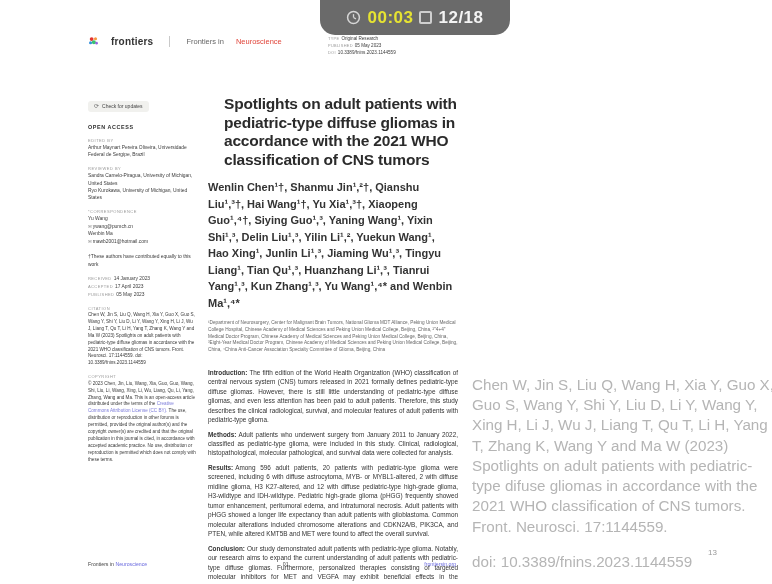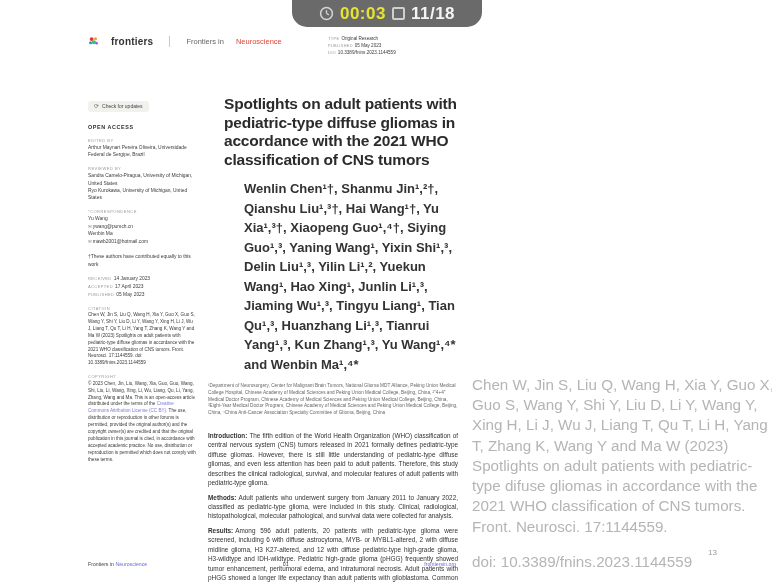--- a/index.html
+++ b/index.html
@@ -1,20 +1,20 @@
 <!DOCTYPE html>
 <html><head>
 <meta charset="utf-8">
 <style>
   html,body{margin:0;padding:0;background:#ffffff;}
   body{font-family:"Liberation Sans", sans-serif; -webkit-font-smoothing:antialiased;}
   .page{position:relative;width:772px;height:584px;background:#ffffff;overflow:hidden;}
 
   
-  .topbar{position:absolute;left:292px;top:0;width:190px;height:27px;background:#6a6a6a;
+  .topbar{position:absolute;left:320px;top:0;width:190px;height:35px;background:#6a6a6a;
           border-radius:0 0 15px 15px;display:flex;align-items:center;justify-content:center;gap:6px;}
   .topbar .timer{color:#e6e332;font-size:17px;font-weight:700;letter-spacing:.5px;}
   .topbar .counter{color:#f4f4f4;font-size:17px;font-weight:700;letter-spacing:.5px;}
   .slide-icon{display:inline-block;width:9px;height:9px;border:2px solid #cfcfcf;border-radius:2px;}
 
   
   .paper-header{position:absolute;left:88px;top:36px;width:368px;display:flex;justify-content:space-between;align-items:flex-start;}
   .logo-row{display:flex;align-items:center;gap:12px;}
   .logo-text{font-size:10px;font-weight:700;color:#333;letter-spacing:.2px;}
   .logo-divider{width:1px;height:11px;background:#c9c9c9;margin:0 4px;}
@@ -36,21 +36,21 @@
   .mail-row{font-size:4.9px;line-height:1.5;color:#3a3a3a;}
   .mail-icon{color:#8a8a8a;font-size:4.5px;margin-right:1px;}
   .date-row{font-size:4.9px;line-height:1.6;}
   .date-row .side-inline-label{font-size:4px;color:#999;letter-spacing:.4px;margin-right:2px;}
   .cc-link{color:#7b7bd9;}
   .equal-note{font-size:4.9px;line-height:1.5;margin-top:8px;color:#3a3a3a;}
 
   
   .main-col{position:absolute;left:208px;top:95px;width:250px;}
   .paper-title{font-size:15.5px;line-height:1.2;font-weight:600;color:#2b2b2b;letter-spacing:-.2px;margin:0 0 10px 16px;}
-  .authors{font-size:13px;font-weight:600;line-height:1.5;color:#333;margin-bottom:9px;margin-left:36px;}
+  .authors{font-size:11px;font-weight:600;line-height:1.5;color:#333;margin-bottom:9px;}
   .affiliations{font-size:4.7px;line-height:1.42;color:#666;margin-bottom:14px;}
   .abstract p{font-size:6.4px;line-height:1.48;color:#333;text-align:justify;margin:0 0 5px 0;}
   .abstract b{margin-right:2px;}
   .kw-label{font-size:4px;color:#999;letter-spacing:.5px;margin:8px 0 2px 0;}
   .keywords{font-size:6px;font-weight:600;line-height:1.5;color:#3a3a3a;}
 
   
   .paper-footer{position:absolute;left:88px;top:561px;width:368px;display:flex;justify-content:space-between;font-size:5.2px;color:#444;}
   .footer-link{color:#6b6bdf;}
 
@@ -65,21 +65,21 @@
 <div class="page">
 
   <div class="topbar">
     <svg width="15" height="15" viewBox="0 0 16 16">
       <circle cx="8" cy="8" r="6.3" fill="none" stroke="#d6d6d6" stroke-width="1.6"></circle>
       <line x1="8" y1="8" x2="8" y2="4.4" stroke="#d6d6d6" stroke-width="1.4"></line>
       <line x1="8" y1="8" x2="10.6" y2="9.4" stroke="#d6d6d6" stroke-width="1.4"></line>
     </svg>
     <span class="timer">00:03</span>
     <span class="slide-icon"></span>
-    <span class="counter">11/18</span>
+    <span class="counter">12/18</span>
   </div>
 
   <div class="paper-header">
     <div class="logo-row">
       <svg width="11" height="11" viewBox="0 0 12 12">
         <circle cx="4" cy="3.4" r="2.1" fill="#e3342f"></circle>
         <circle cx="8.2" cy="3" r="1.7" fill="#f6993f"></circle>
         <circle cx="2.8" cy="7.4" r="1.7" fill="#3490dc"></circle>
         <circle cx="6.4" cy="6.8" r="2.2" fill="#38c172"></circle>
         <circle cx="9.4" cy="7.8" r="1.4" fill="#9561e2"></circle>

